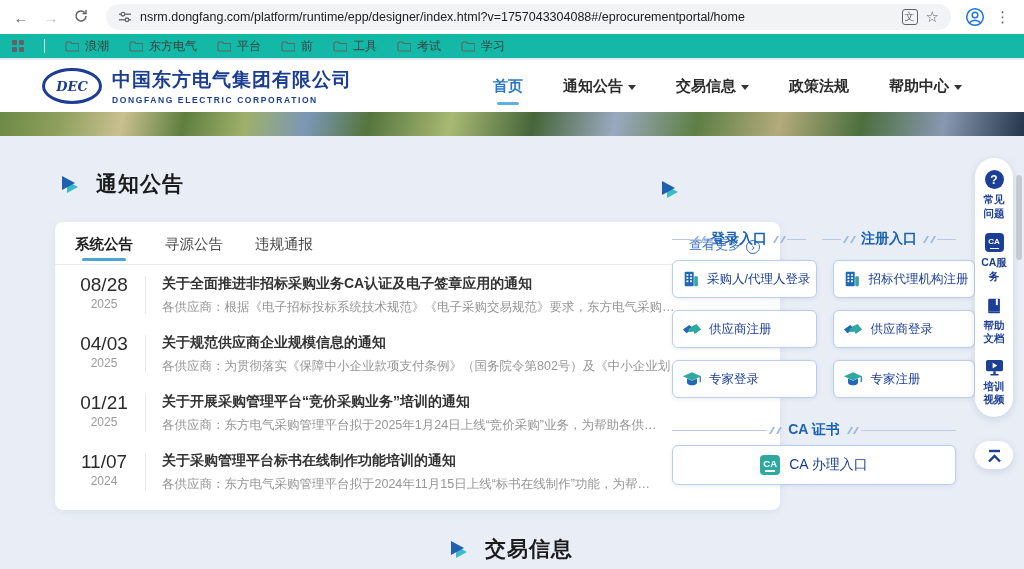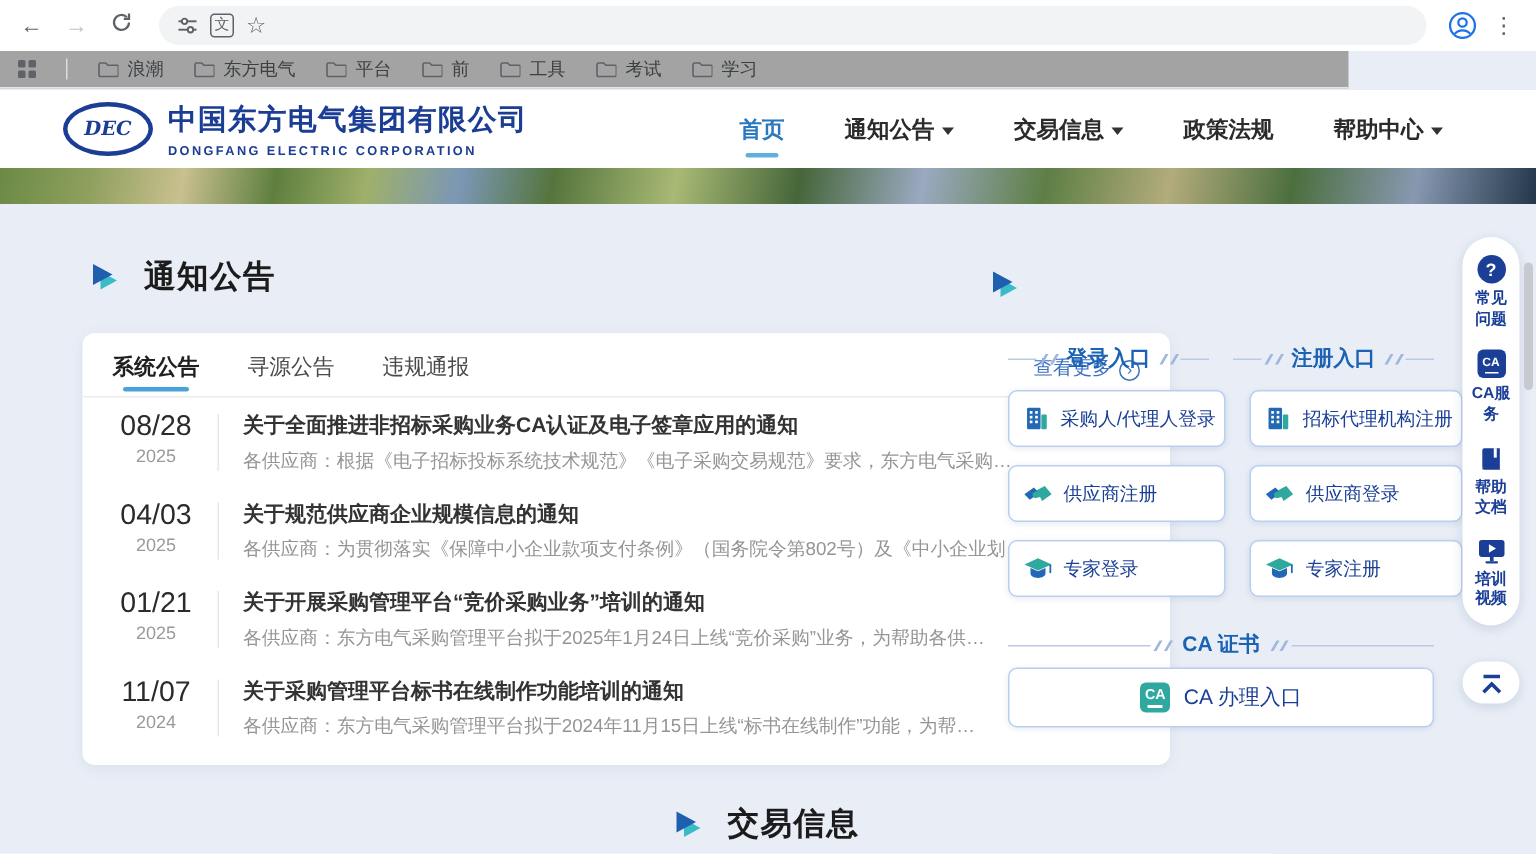--- a/index.html
+++ b/index.html
@@ -12,21 +12,21 @@
   .nav-glyph { color:#5f6368; font-size:15px; width:22px; text-align:center; cursor:pointer; }
   .nav-glyph.dim { color:#c0c3c7; }
   .omnibox { flex:1; height:26px; background:#f1f3f4; border-radius:14px; display:flex; align-items:center; padding:0 12px; gap:8px; margin:0 6px; }
   .omnibox .url { flex:1; font-size:12.5px; color:#202124; white-space:nowrap; overflow:hidden; }
   .chrome-right { display:flex; align-items:center; gap:10px; padding-right:4px; }
   .star { color:#5f6368; font-size:15px; }
   .dots { color:#5f6368; font-size:15px; letter-spacing:0; }
   .tr-ic { width:16px; height:16px; border:1.2px solid #5f6368; border-radius:3px; color:#5f6368; font-size:10px; line-height:13px; text-align:center; }
 
   
-  .bkbar { position:absolute; left:0; top:34px; width:899px; height:25px; background:#a3a3a3; border-bottom:1px solid #e3e5e8; display:flex; align-items:center; padding:0 12px; gap:20px; }
+  .bkbar { position:absolute; left:0; top:34px; width:1024px; height:25px; background:#14b8a6; border-bottom:1px solid #e3e5e8; display:flex; align-items:center; padding:0 12px; gap:20px; }
   .bk { display:flex; align-items:center; gap:6px; font-size:12px; color:#3c4043; cursor:pointer; }
   .bk-sep { width:1px; height:14px; background:#dadce0; }
 
   
   .shead { position:absolute; left:0; top:60px; width:1024px; height:52px; background:#fff; display:flex; align-items:center; padding:0 42px; }
   .logo-wrap { display:flex; align-items:center; gap:10px; }
   .dec-oval { width:60px; height:36px; border:3px solid #1b3d94; border-radius:50%; display:flex; align-items:center; justify-content:center; color:#1b3d94; font-family:"DejaVu Serif", serif; font-style:italic; font-weight:700; font-size:13px; }
   .co-cn { font-size:19px; font-weight:700; color:#1b3d94; letter-spacing:1px; }
   .co-en { font-size:8.5px; font-weight:700; color:#1b3d94; letter-spacing:1.6px; margin-top:2px; }
   .topnav { margin-left:auto; display:flex; align-items:center; gap:40px; padding-right:20px; }
@@ -110,20 +110,21 @@
     </span>
     <div class="omnibox">
       <span style="display:flex;">
         <svg width="14" height="14" viewBox="0 0 14 14" stroke="#5f6368" stroke-width="1.3" fill="#fff">
             <line x1="1" y1="4.2" x2="13" y2="4.2"></line>
             <circle cx="5" cy="4.2" r="1.8"></circle>
             <line x1="1" y1="9.8" x2="13" y2="9.8"></line>
             <circle cx="9" cy="9.8" r="1.8"></circle>
           </svg>
       </span>
+      <span class="url">nsrm.dongfang.com/platform/runtime/epp/designer/index.html?v=1757043304088#/eprocurementportal/home</span>
       <span class="tr-ic">文</span>
       <span class="star">☆</span>
     </div>
     <div class="chrome-right">
       <span style="display:flex;">
         <svg width="20" height="20" viewBox="0 0 20 20" fill="none" stroke="#1a73e8" stroke-width="1.5">
             <circle cx="10" cy="10" r="8.3"></circle>
             <circle cx="10" cy="8" r="2.8"></circle>
             <path d="M4.8 15.6a6.8 6.8 0 0 1 10.4 0"></path>
           </svg>

